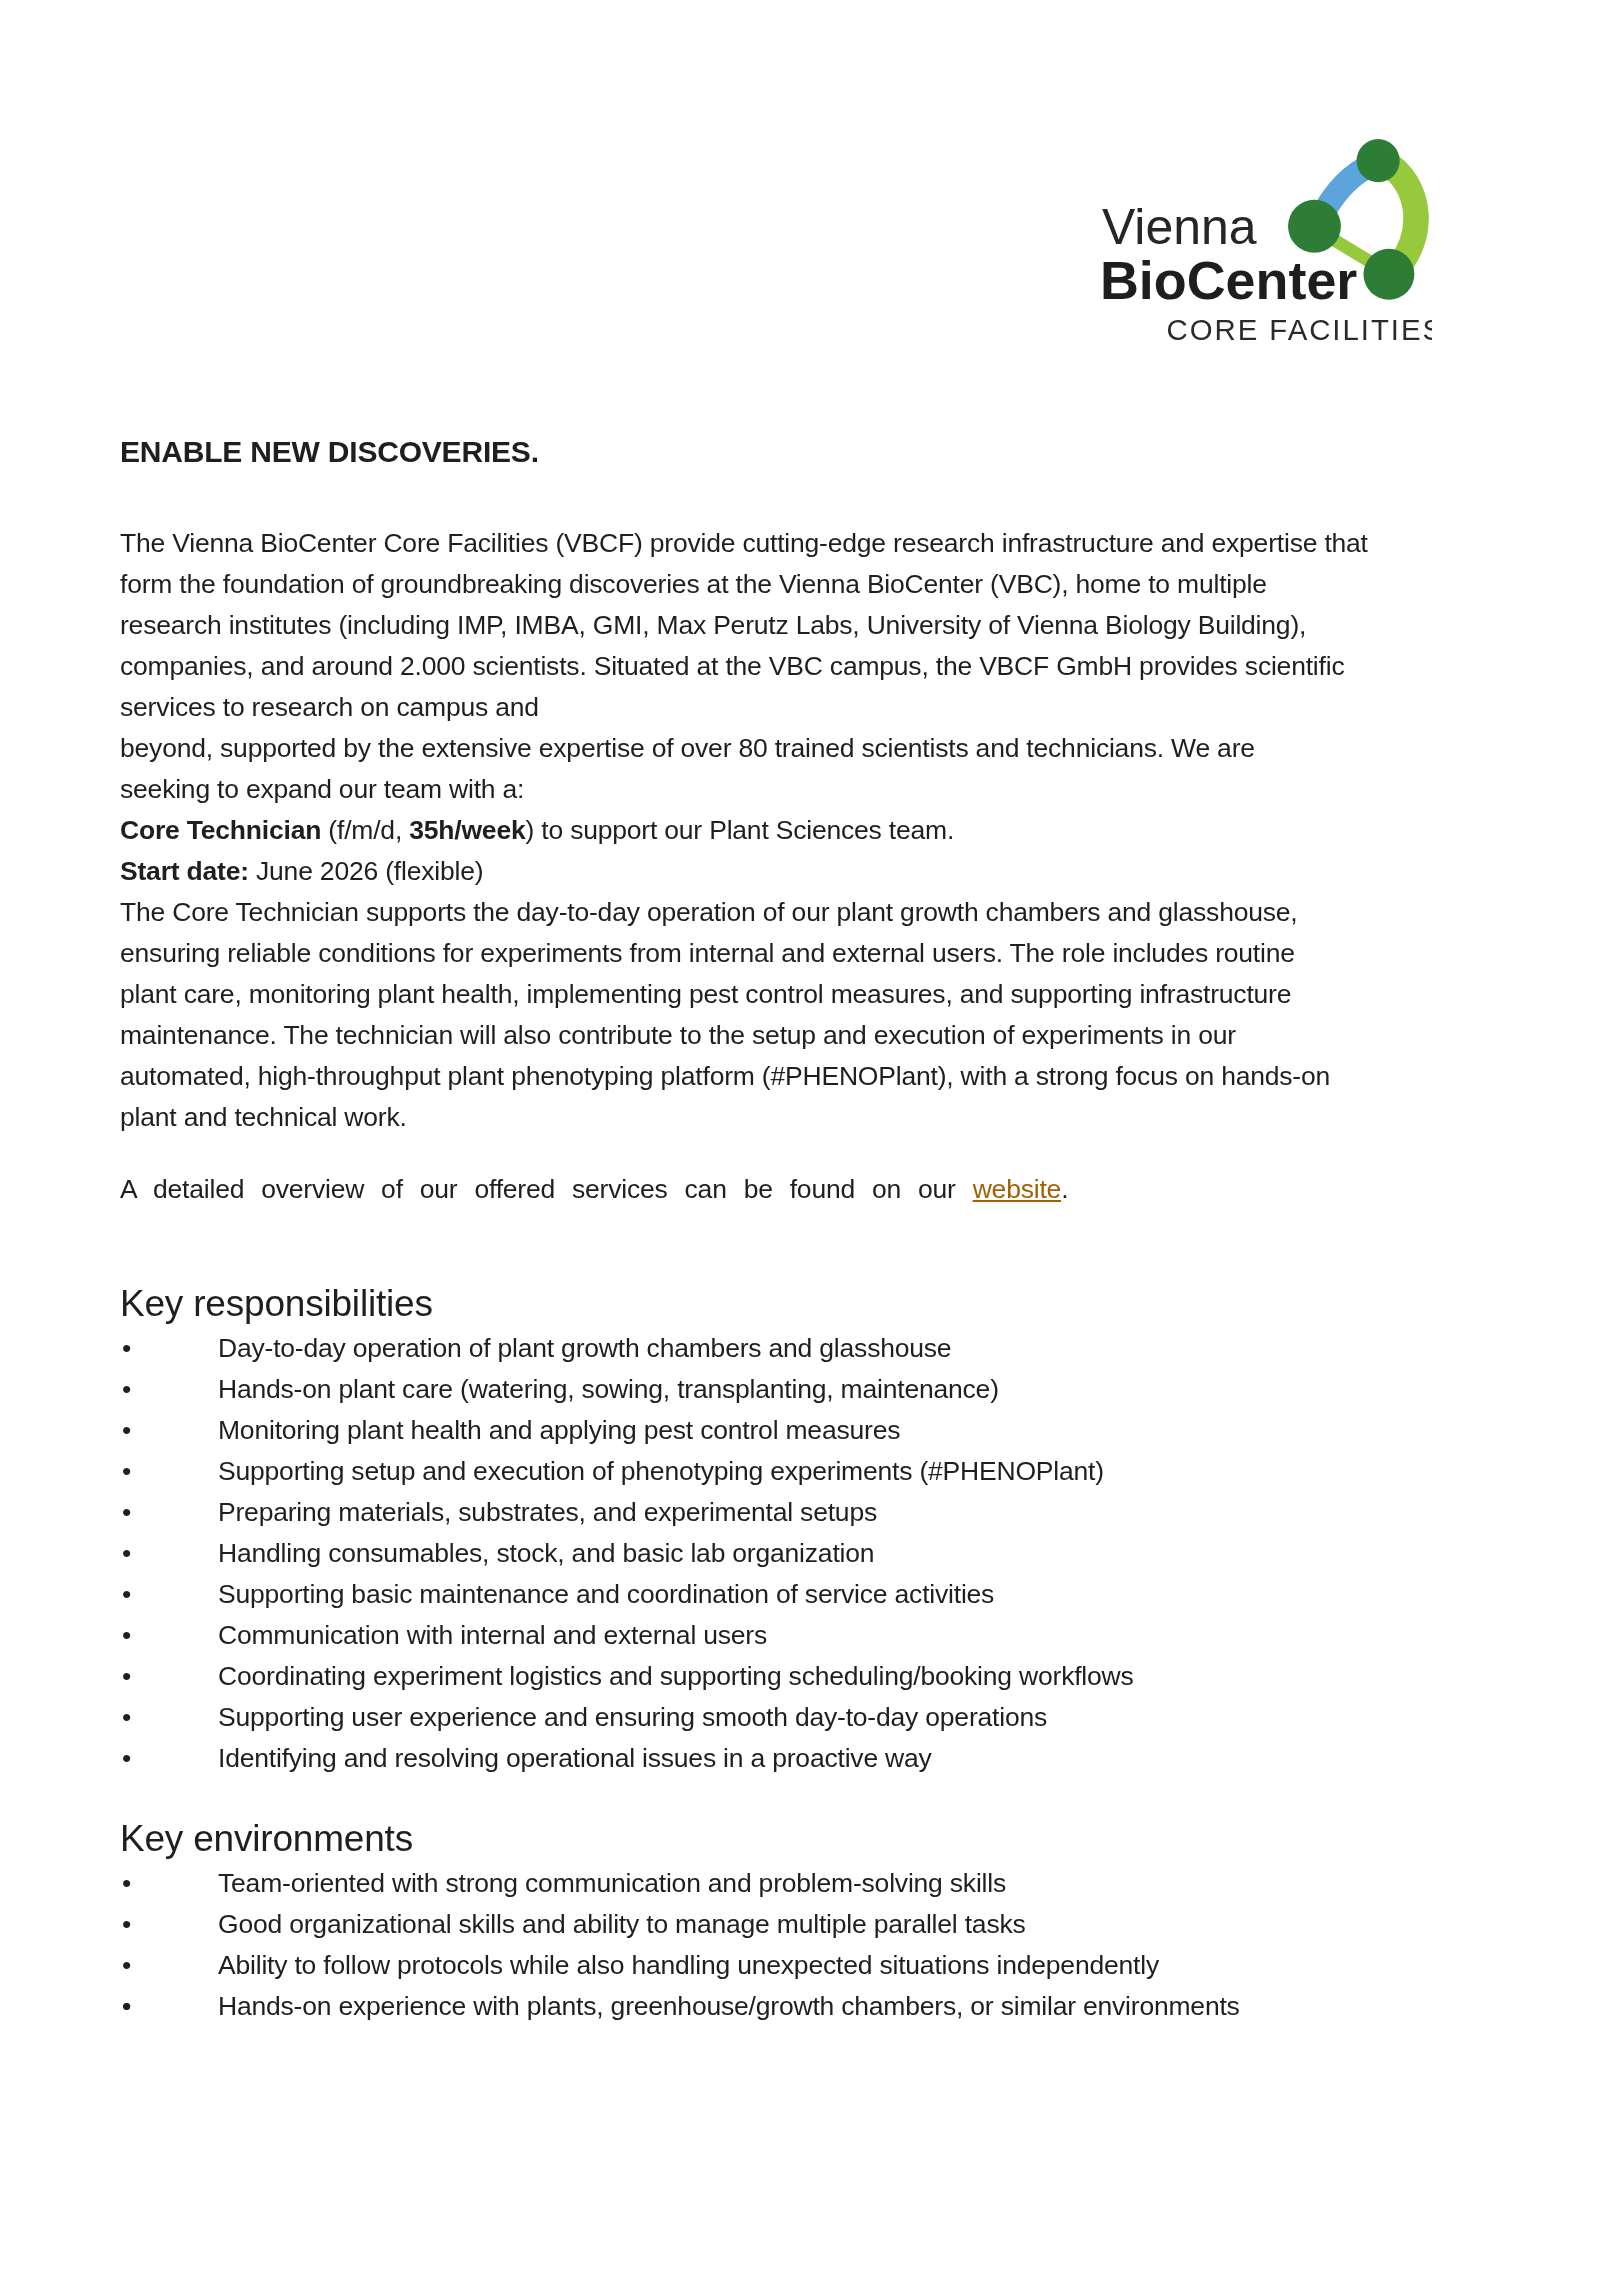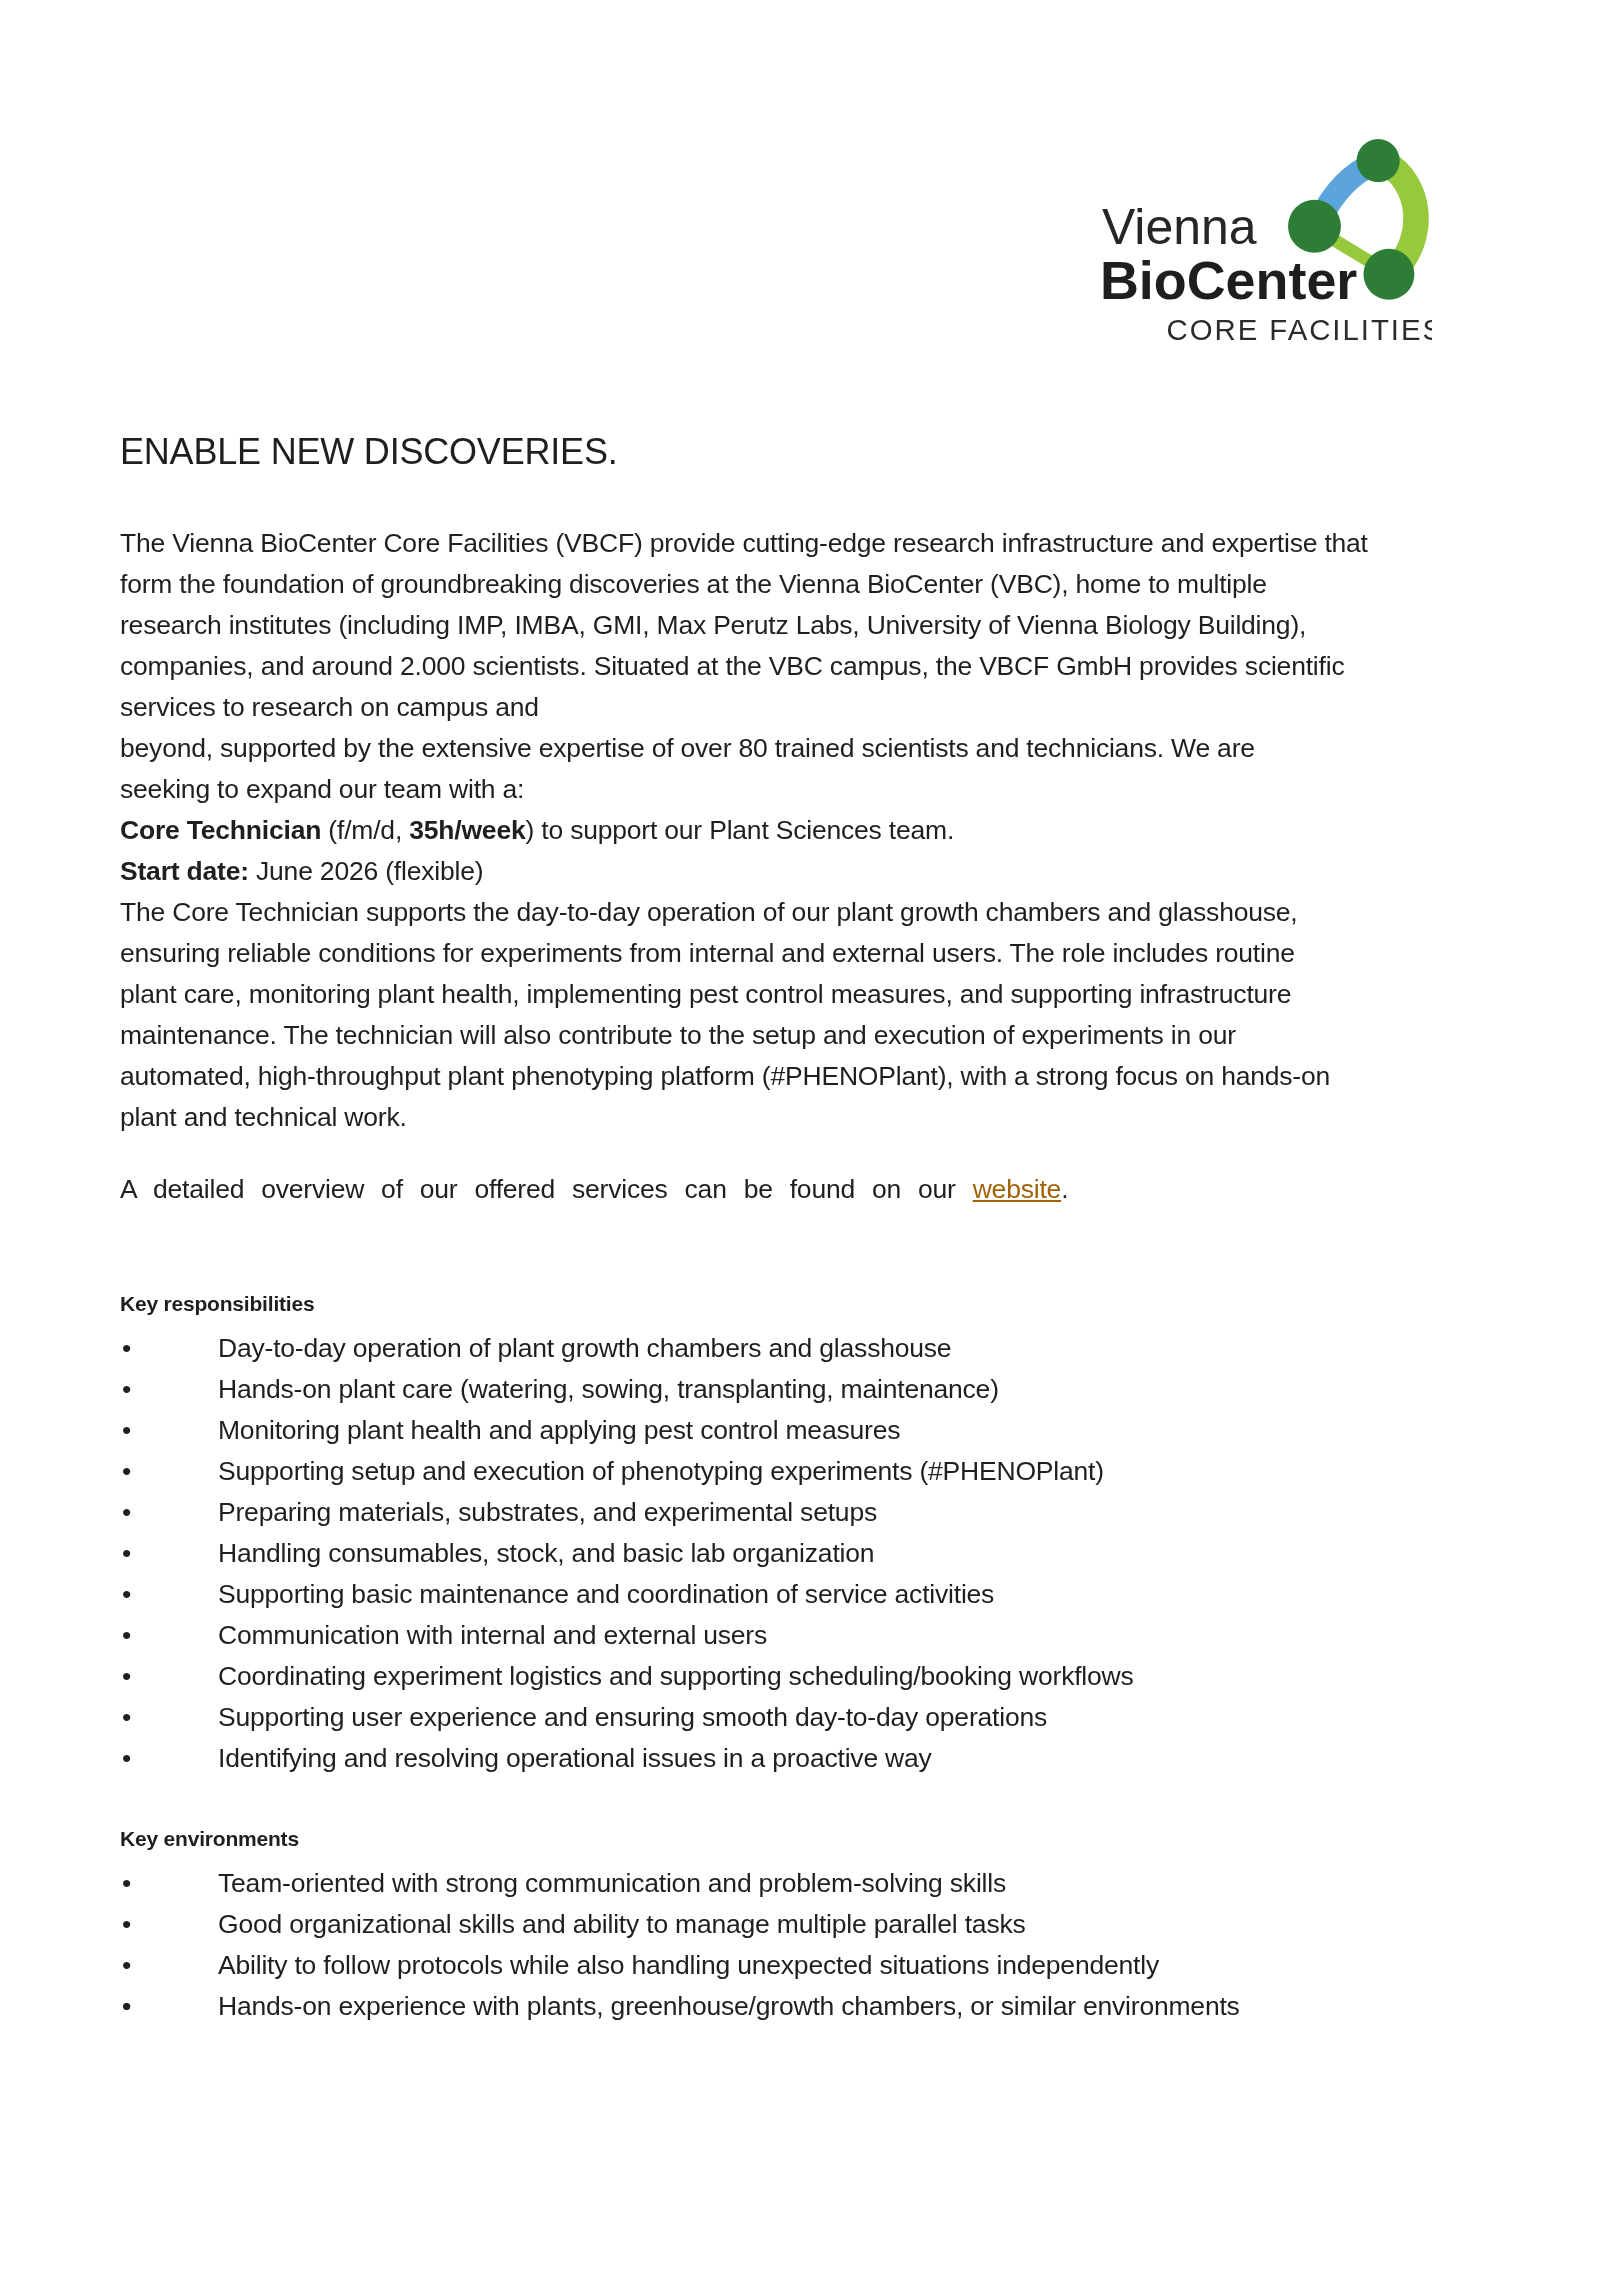--- a/index.html
+++ b/index.html
@@ -27,41 +27,41 @@
   .content {
     position: absolute;
     left: 120px;
     top: 431px;
     width: 1384px;
     font-size: 26.5px;
     line-height: 41px;
     letter-spacing: -0.2px;
   }
   .headline {
-    font-size: 36px;
-    font-weight: 400;
+    font-size: 30px;
+    font-weight: 700;
     margin: 0 0 51px 0;
     letter-spacing: -0.2px;
   }
   p.block { margin: 0; white-space: pre-line; }
   .position-block { }
   .role-block { margin-top: 23.5px; }
   .b { font-weight: 700; }
   .services-line {
     margin: 31px 0 0 0;
     word-spacing: 9.8px;
   }
   .services-line a {
     color: #a16207;
     text-decoration: underline;
     cursor: pointer;
   }
   .section-heading {
-    font-size: 21px;
-    font-weight: 700;
+    font-size: 37px;
+    font-weight: 400;
     margin: 0;
     letter-spacing: -0.2px;
   }
   .resp-heading { margin-top: 73px; }
   .req-heading  { margin-top: 39px; }
   ul.bullets {
     list-style: none;
     margin: 3.9px 0 0 0;
     padding: 0;
   }

